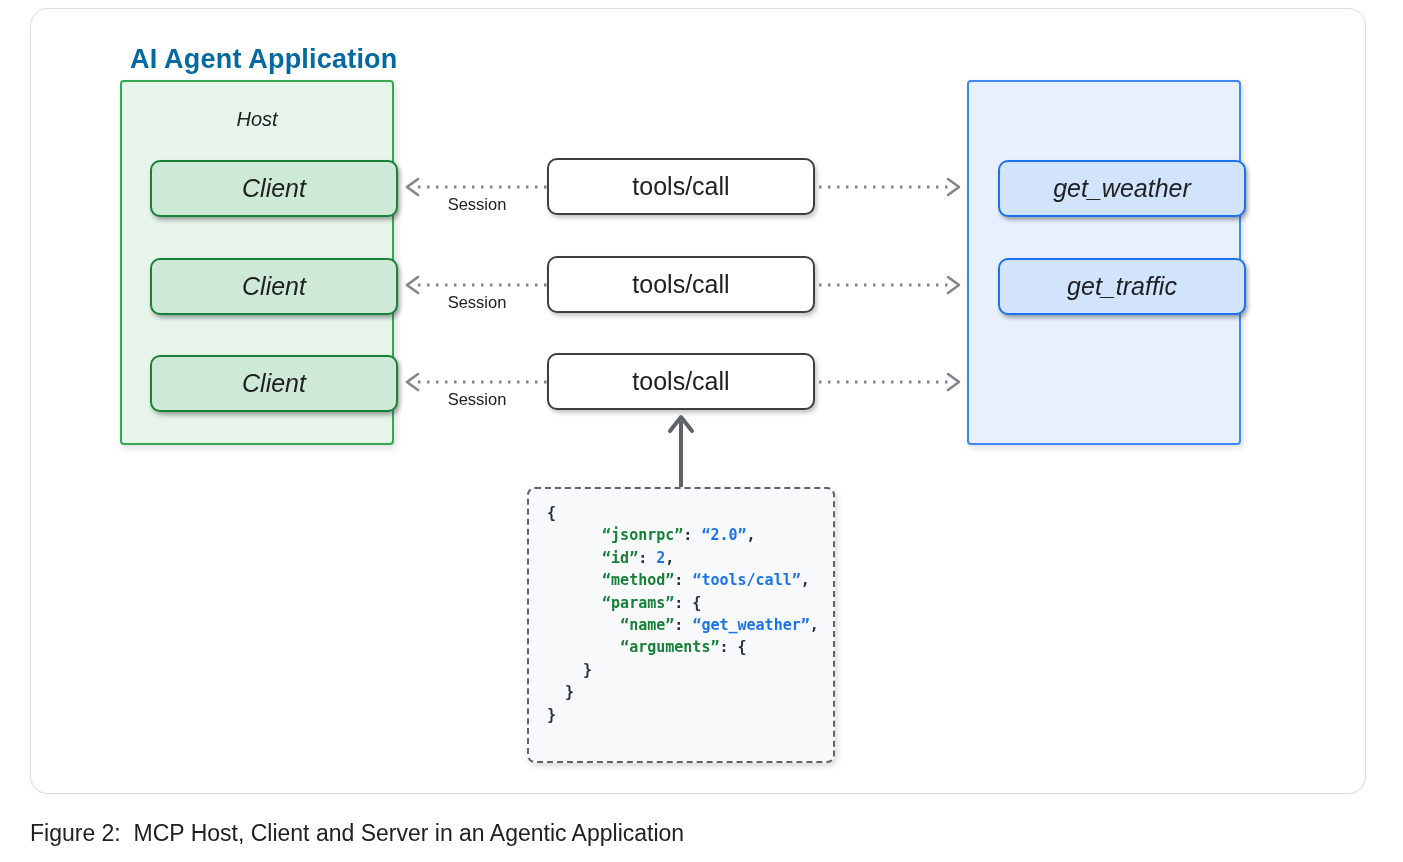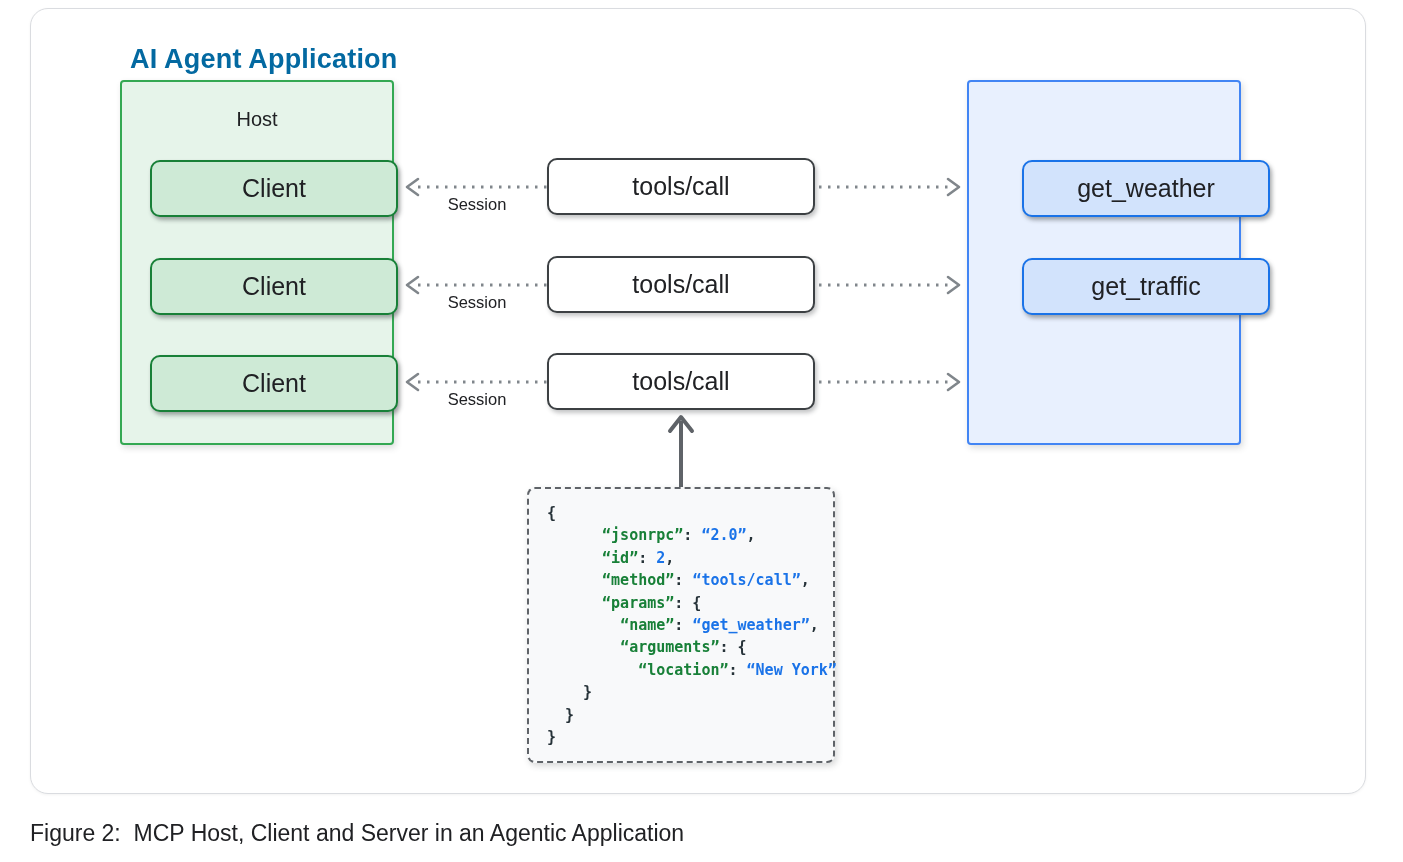--- a/index.html
+++ b/index.html
@@ -25,20 +25,21 @@
     position: absolute; left: 130px; top: 42px;
     font-size: 27px; line-height: 34px; font-weight: 700;
     letter-spacing: 0.2px; color: #0369a1;
   }
 
   .container-box {
     position: absolute; top: 80px;
     width: 274px; height: 365px;
     border-radius: 4px;
     box-shadow: 2px 3px 6px rgba(60,64,67,0.18);
+    font-style: italic;
   }
   .host {
     left: 120px;
     background: var(--host-bg, #e6f4ea);
     border: 2px solid var(--host-border, #34a853);
   }
   .server {
     left: 967px;
     background: var(--server-bg, #e8f0fe);
     border: 2px solid var(--server-border, #4285f4);
@@ -58,21 +59,20 @@
     left: 28px; width: 248px;
     background: var(--client-bg, #ceead6);
     border: 2px solid var(--client-border, #188038);
     box-shadow: 2px 3px 4px rgba(60,64,67,0.45);
   }
   .tool {
     left: 29px; width: 248px;
     background: var(--tool-bg, #d2e3fc);
     border: 2px solid var(--tool-border, #1a73e8);
     box-shadow: 2px 3px 4px rgba(60,64,67,0.45);
-    margin-left: 24px;
   }
   .call {
     left: 547px; width: 268px;
     background: #ffffff;
     border: 2px solid var(--call-border, #3c4043);
     box-shadow: 2px 3px 4px rgba(60,64,67,0.3);
   }
   .crow1 { top: 78px; }  .crow2 { top: 176px; }  .crow3 { top: 273px; }
   .trow1 { top: 78px; }  .trow2 { top: 176px; }
   .row1 { top: 158px; }  .row2 { top: 256px; }  .row3 { top: 353px; }
@@ -179,21 +179,20 @@
 
   <div class="code-box">
     <div>
         <div class="code-line"><span class="tok-plain">{</span></div>
         <div class="code-line"><span class="tok-plain">  </span><span class="tok-key">“jsonrpc”</span><span class="tok-plain">: </span><span class="tok-str">“2.0”</span><span class="tok-plain">,</span></div>
         <div class="code-line"><span class="tok-plain">  </span><span class="tok-key">“id”</span><span class="tok-plain">: </span><span class="tok-num">2</span><span class="tok-plain">,</span></div>
         <div class="code-line"><span class="tok-plain">  </span><span class="tok-key">“method”</span><span class="tok-plain">: </span><span class="tok-str">“tools/call”</span><span class="tok-plain">,</span></div>
         <div class="code-line"><span class="tok-plain">  </span><span class="tok-key">“params”</span><span class="tok-plain">: {</span></div>
         <div class="code-line"><span class="tok-plain">    </span><span class="tok-key">“name”</span><span class="tok-plain">: </span><span class="tok-str">“get_weather”</span><span class="tok-plain">,</span></div>
         <div class="code-line"><span class="tok-plain">    </span><span class="tok-key">“arguments”</span><span class="tok-plain">: {</span></div>
-        <div class="code-line"><span class="tok-plain">      </span><span class="tok-key">“location”</span><span class="tok-plain">: </span><span class="tok-str">“New York”</span></div>
         <div class="code-line"><span class="tok-plain">    }</span></div>
         <div class="code-line"><span class="tok-plain">  }</span></div>
         <div class="code-line"><span class="tok-plain">}</span></div>
       </div>
   </div>
 
   <div class="caption">Figure 2:  MCP Host, Client and Server in an Agentic Application</div>
 
 </div>
 

